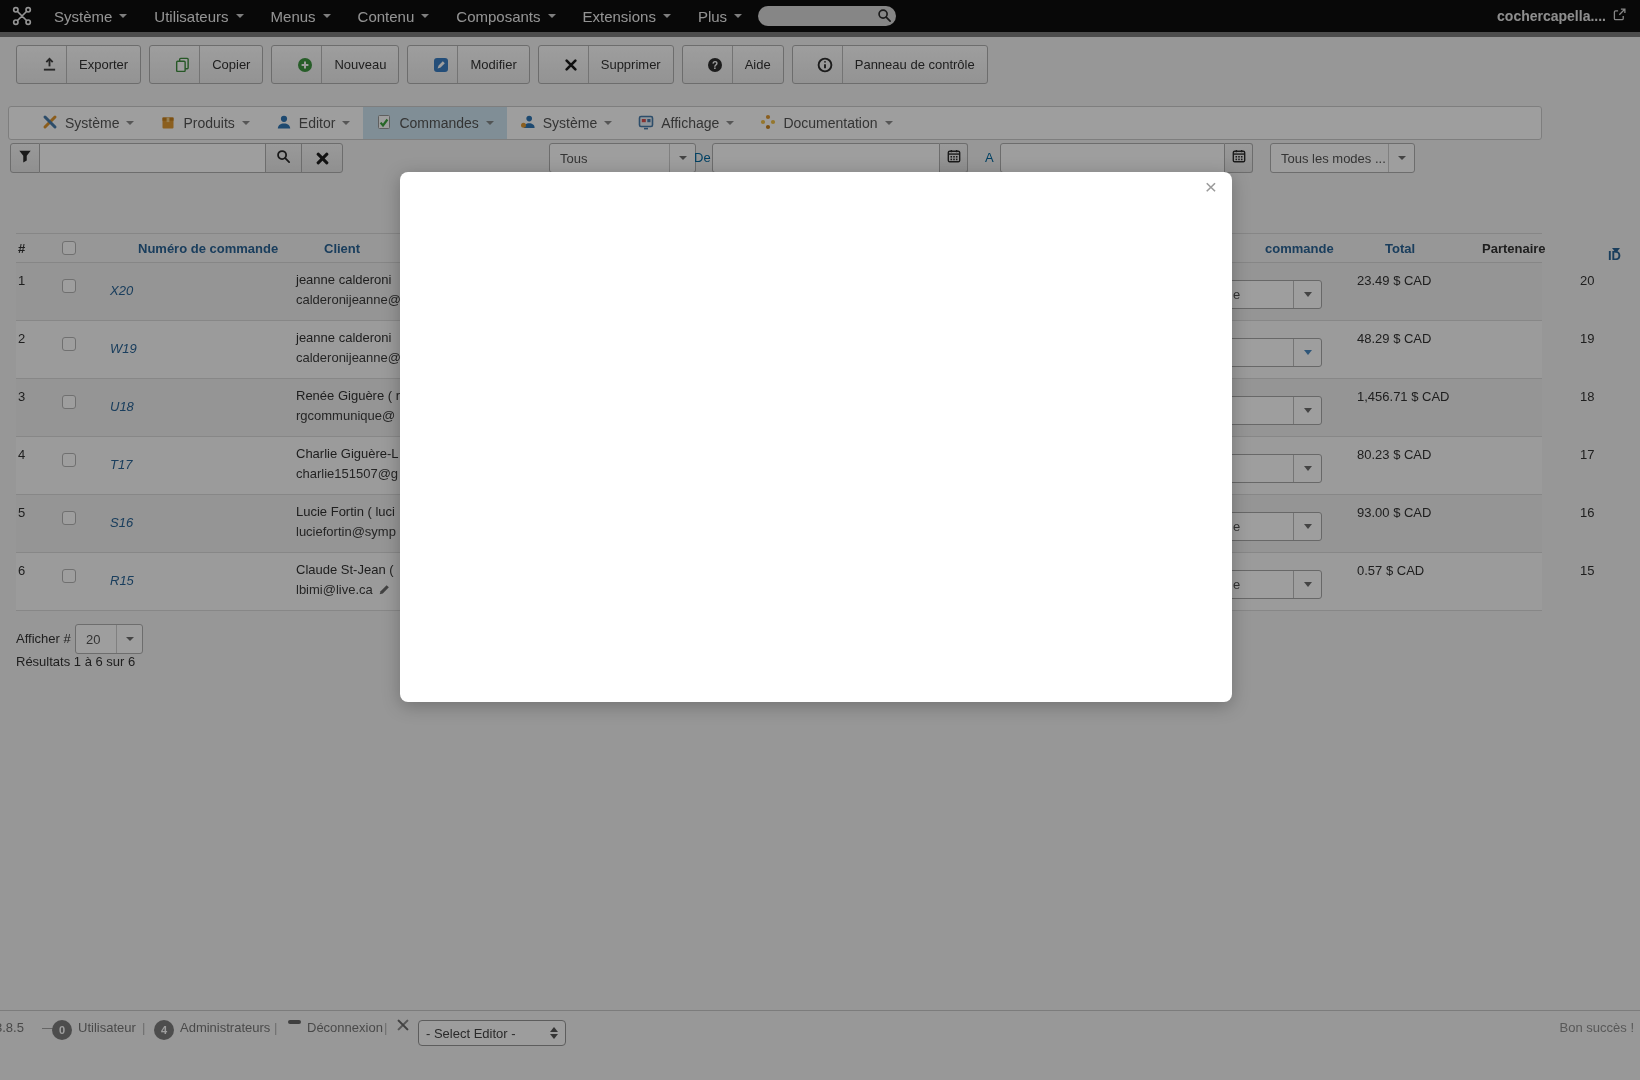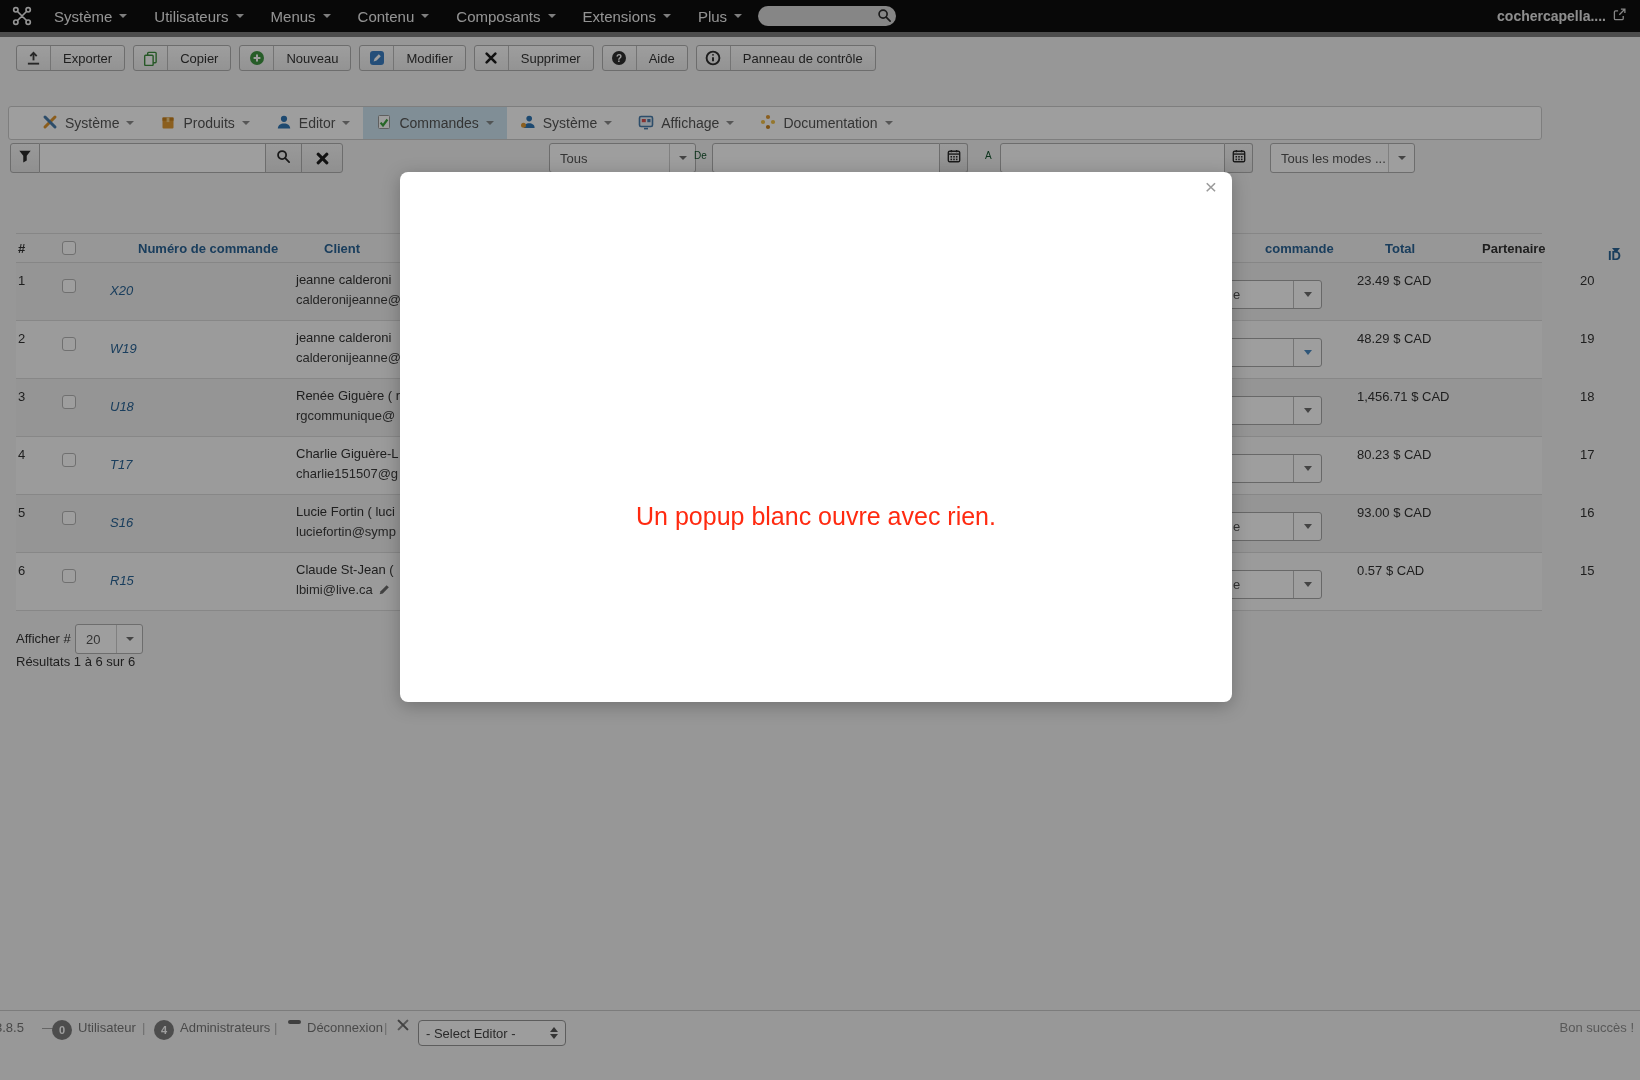--- a/index.html
+++ b/index.html
@@ -19,22 +19,22 @@
   .logo{margin-right:22px;display:flex;align-items:center;}
   .tmenu{display:flex;align-items:center;gap:7px;color:#ededed;font-size:15px;margin-right:27px;cursor:pointer;white-space:nowrap;}
   .caret{display:inline-block;width:0;height:0;border-left:4px solid transparent;border-right:4px solid transparent;border-top:4px solid currentColor;opacity:.85;}
   .topsearch{position:relative;width:138px;height:20px;background:#d9d9d9;border-radius:11px;margin-left:8px;}
   .topsearch .mag{position:absolute;right:4px;top:2px;}
   .sitelink{margin-left:auto;margin-right:14px;display:flex;align-items:center;gap:7px;color:#e6e6e6;font-size:14px;cursor:pointer;font-weight:bold;}
   .substrip{position:absolute;top:32px;left:0;width:1640px;height:5px;background:#7c7c7c;}
 
   
   .toolbar{position:absolute;top:45px;left:16px;display:flex;gap:8px;}
-  .tbtn{display:flex;align-items:stretch;height:26px;background:linear-gradient(#ffffff,#ededed);
-    border:1px solid #b0b0b0;border-radius:3px;color:#333;font-size:13px;cursor:pointer;}
+  .tbtn{display:flex;align-items:stretch;height:39px;background:linear-gradient(#ffffff,#ededed);
+    border:1px solid #b0b0b0;border-radius:3px;color:#333;font-size:13px;cursor:pointer;padding-left:16px;}
   .tbtn .ic{width:34px;display:flex;align-items:center;justify-content:center;border-right:1px solid #bcbcbc;}
   .tbtn .lb{display:flex;align-items:center;padding:0 12px;white-space:nowrap;}
 
   
   .cnav{position:absolute;top:106px;left:8px;width:1534px;height:34px;background:#fff;
     border:1px solid #cccccc;border-radius:3px;display:flex;align-items:stretch;padding-left:20px;}
   .cnav .item{display:flex;align-items:center;gap:7px;padding:0 13px;font-size:14px;color:#555;cursor:pointer;white-space:nowrap;}
   .cnav .item .caret{border-top-color:#777;}
   .cnav .item.active{background:var(--active-nav);}
 
@@ -46,21 +46,21 @@
   .finput{width:226px;background:#fff;border:1px solid #b0b0b0;border-left:none;}
   .fsearch{width:36px;border-left:none;}
   .fclear{width:42px;border-left:1px solid #b0b0b0;border-radius:0 3px 3px 0;margin-left:-1px;}
   .xglyph{position:relative;width:13px;height:13px;}
   .xglyph:before,.xglyph:after{content:"";position:absolute;left:5.5px;top:-1px;width:3px;height:15px;background:#1d1d1d;border-radius:1px;}
   .xglyph:before{transform:rotate(45deg);} .xglyph:after{transform:rotate(-45deg);}
   .sel{position:absolute;height:30px;background:#fff;border:1px solid #b0b0b0;border-radius:3px;
     display:flex;align-items:stretch;font-size:13px;color:#555;cursor:pointer;}
   .sel .txt{display:flex;align-items:center;padding:0 10px;flex:1;white-space:nowrap;overflow:hidden;}
   .sel .car{width:26px;border-left:1px solid #cfcfcf;display:flex;align-items:center;justify-content:center;color:#555;}
-  .flabel{position:absolute;top:150px;font-size:10px;color:#14532d;}
+  .flabel{position:absolute;top:150px;font-size:13px;color:#0369a1;}
   .dinput{position:absolute;top:143px;height:30px;background:#fff;border:1px solid #b0b0b0;border-radius:3px 0 0 3px;}
   .daddon{position:absolute;top:143px;height:30px;width:28px;background:linear-gradient(#f8f8f8,#e6e6e6);
     border:1px solid #b0b0b0;border-left:none;border-radius:0 3px 3px 0;display:flex;align-items:center;justify-content:center;cursor:pointer;}
 
   
   .thead{position:absolute;top:233px;left:16px;width:1526px;height:30px;
     border-top:1px solid #d9d9d9;border-bottom:1px solid #d9d9d9;font-weight:bold;font-size:13px;}
   .thead span{position:absolute;top:7px;}
   .hlink{color:var(--link);cursor:pointer;margin-left:28px;}
   .cb{position:absolute;width:14px;height:14px;background:#fff;border:1px solid #b5b5b5;border-radius:3px;cursor:pointer;}
@@ -511,14 +511,13 @@
         <span class="up"></span>
         <span class="dn"></span>
       </span>
   </span>
   <span style="right:6px;color:#8f8f8f;">Bon succès !</span>
 </div>
 
 <div class="backdrop"></div>
 <div class="modal">
   <span class="close">×</span>
-  <div class="msg">Un popup blanc ouvre avec rien.</div>
 </div>
 
 </body></html>

